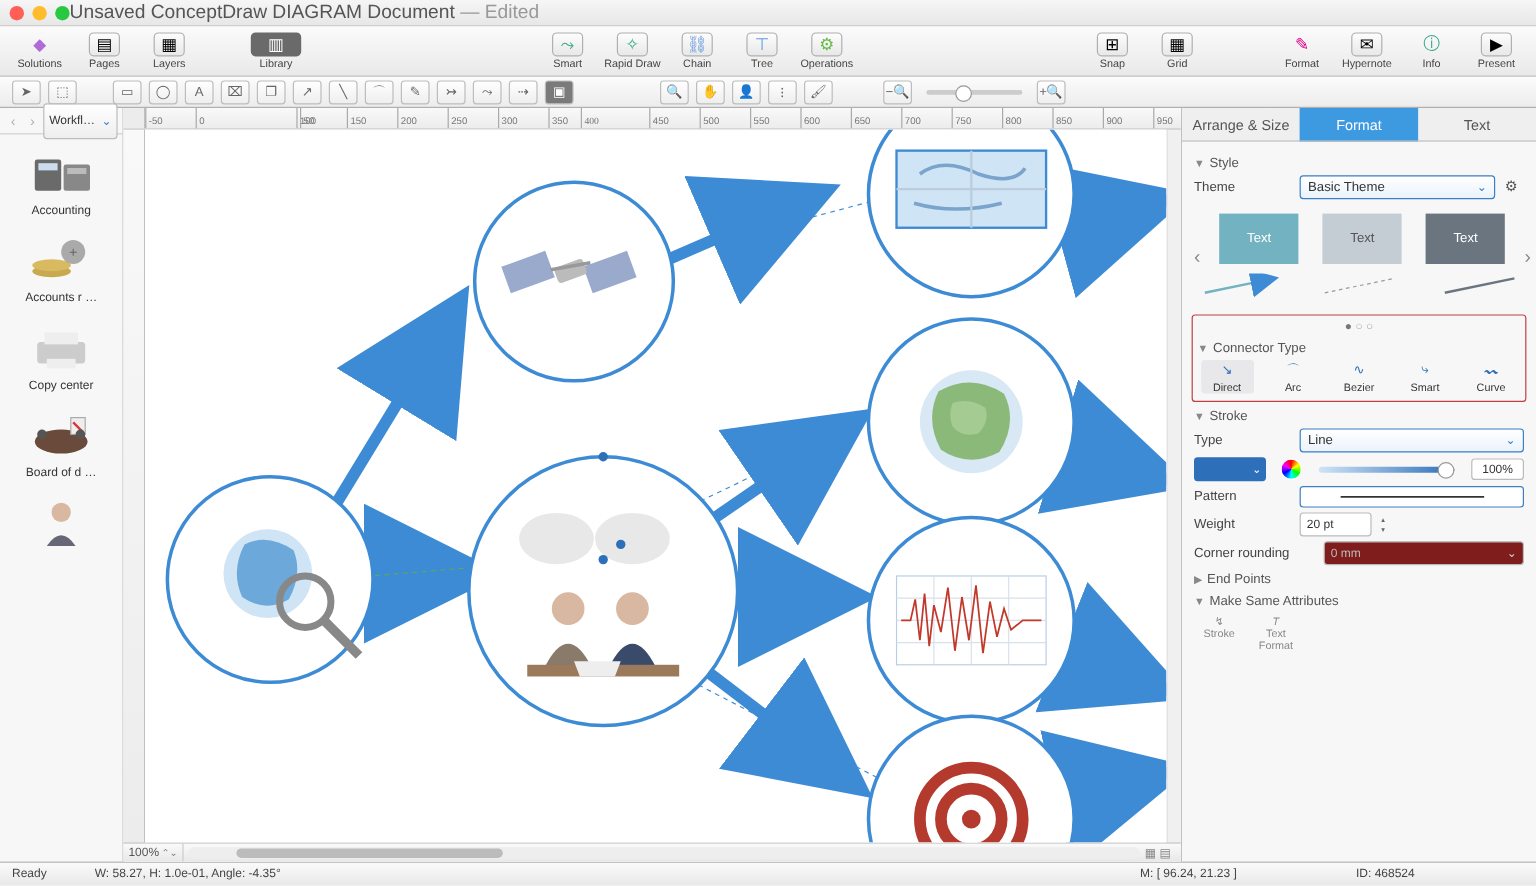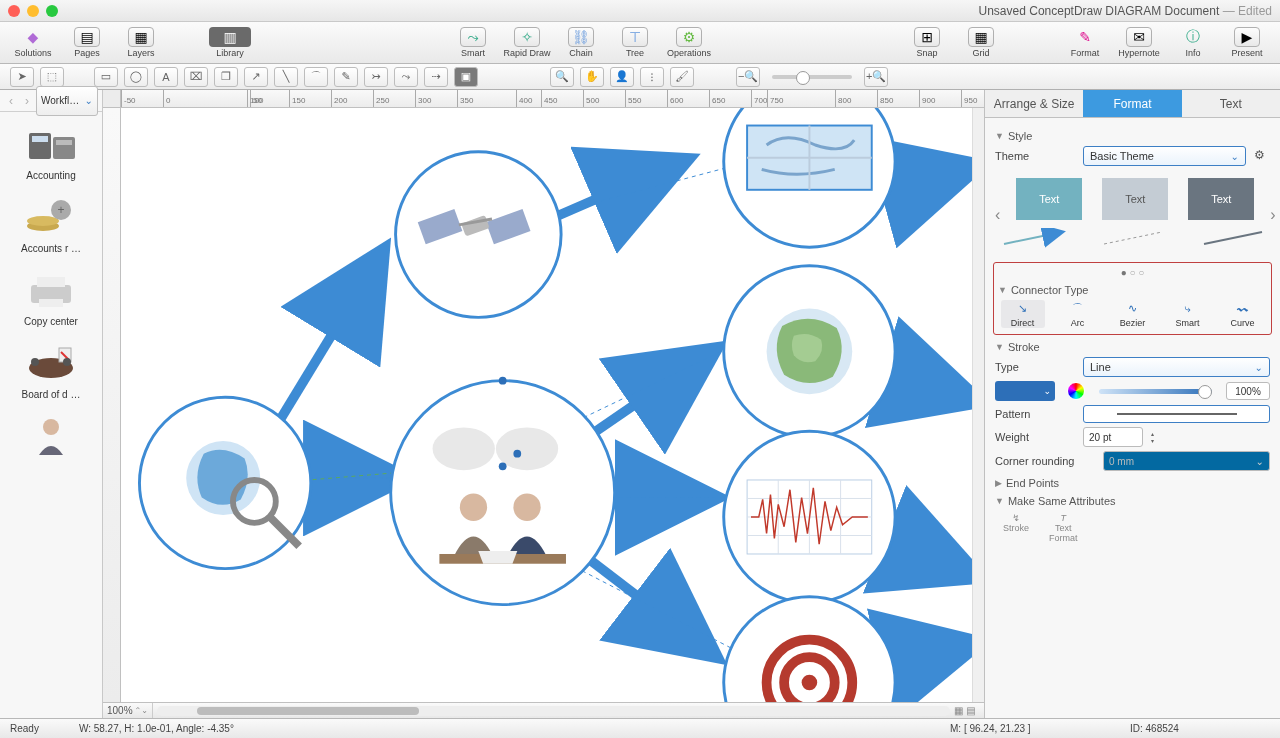--- a/index.html
+++ b/index.html
@@ -3,21 +3,21 @@
 <meta charset="utf-8">
 <style>
 * { margin: 0; padding: 0; box-sizing: border-box; font-family: -apple-system, "Helvetica Neue", Arial, sans-serif; }
 body { width: 1280px; height: 738px; background: #ececec; display: flex; flex-direction: column; overflow: hidden; }
 
 
 .titlebar { height: 22px; background: linear-gradient(#f6f6f6,#e7e7e7); display: flex; align-items: center; padding: 0 8px; border-bottom: 1px solid #c9c9c9; }
 .traffic { display: flex; gap: 7px; }
 .dot { width: 12px; height: 12px; border-radius: 50%; }
 .dot.r { background:#ff5f57; } .dot.y { background:#ffbd2e; } .dot.g { background:#28c940; }
-.title { flex:1; text-align:right; font-size:12px; color:#555; }
+.title { flex:1; text-align:left; font-size:16px; color:#555; }
 .title .ed { color:#999; }
 
 
 .toolbar { height: 42px; background: linear-gradient(#fbfbfb,#e9e9e9); border-bottom:1px solid #b8b8b8; display:flex; align-items:center; padding: 0 8px; gap: 2px;}
 .tbgroup { display:flex; gap:4px; }
 .tbitem { display:flex; flex-direction:column; align-items:center; justify-content:center; width:50px; cursor:pointer; }
 .tbitem.lib { width:60px; }
 .tbicon { width:26px; height:20px; border-radius:4px; display:flex; align-items:center; justify-content:center; font-size:14px;}
 .tbicon.bordered { border:1px solid #b0b0b0; background:linear-gradient(#fdfdfd,#e8e8e8); }
 .tbicon.dark { background:#6a6a6a; color:#fff; }
@@ -91,21 +91,21 @@
 .connicon { width:24px; height:16px; display:flex; align-items:center; justify-content:center; color:#2d6fb8;}
 .connlbl { font-size:9px; color:#333;}
 
 .colorbtn { width:60px; height:20px; background:#2d6fb8; border-radius:3px; display:flex; align-items:center; justify-content:flex-end; padding-right:4px; color:#fff; font-size:9px; cursor:pointer;}
 .colorwheel { width:18px; height:18px; border-radius:50%; background: conic-gradient(red,yellow,lime,cyan,blue,magenta,red); border:1px solid #fff; margin-left:4px; cursor:pointer;}
 .slider { flex:1; height:5px; background:linear-gradient(90deg,#cfe3f7,#2d6fb8); border-radius:3px; position:relative; margin:0 6px;}
 .slider::after{content:'';position:absolute;right:0;top:-4px;width:12px;height:12px;border-radius:50%;background:#fff;border:1px solid #999;}
 .pctfld { width:44px; height:18px; border:1px solid #bbb; border-radius:3px; background:#fff; font-size:10px; display:flex; align-items:center; justify-content:center;}
 .patternbox{flex:1;height:18px;border:1px solid #3d7fc5;border-radius:3px;background:#fff;display:flex;align-items:center;justify-content:center;}
 .inputfld { width:60px; height:20px; border:1px solid #bbb; border-radius:3px; background:#fff; font-size:10px; padding:0 5px; display:flex; align-items:center;}
-.inputfld.dis { color:#bbb; background:#0369a1;align-items:center;}
+.inputfld.dis { color:#bbb; background:#7f1d1d;align-items:center;}
 .stepper { width:12px; display:flex; flex-direction:column; font-size:6px; color:#666;}
 
 .same-attrs { display:flex; gap:20px; margin-top:6px; padding-left:8px;}
 .sameitem { display:flex; flex-direction:column; align-items:center; font-size:9px; color:#888; cursor:pointer;}
 
 
 .statusbar { height:20px; background:linear-gradient(#fafafa,#e8e8e8); border-top:1px solid #b8b8b8; display:flex; align-items:center; font-size:10px; color:#444; padding:0 10px; gap:40px;}
 .statusbar .cell { min-width:140px;}
 </style>
 </head>
@@ -298,28 +298,28 @@
       <div style="width:18px;border-right:1px solid #c0c0c0;background:#ececec"></div>
     <div class="tick" style="left: 18px;">-50</div>
         <div class="tick" style="left: 60px;">0</div>
         <div class="tick" style="left: 102px; margin-left: 45px;">50</div>
         <div class="tick" style="left: 144px;">100</div>
         <div class="tick" style="left: 186px;">150</div>
         <div class="tick" style="left: 228px;">200</div>
         <div class="tick" style="left: 270px;">250</div>
         <div class="tick" style="left: 312px;">300</div>
         <div class="tick" style="left: 354px;">350</div>
-        <div class="tick" style="left: 413px;">400</div>
+        <div class="tick" style="left: 381px; font-family: Liberation Serif, serif;">400</div>
         <div class="tick" style="left: 438px;">450</div>
         <div class="tick" style="left: 480px;">500</div>
         <div class="tick" style="left: 522px;">550</div>
         <div class="tick" style="left: 564px;">600</div>
         <div class="tick" style="left: 606px;">650</div>
         <div class="tick" style="left: 648px;">700</div>
-        <div class="tick" style="left: 664px;">750</div>
+        <div class="tick" style="left: 690px;">750</div>
         <div class="tick" style="left: 732px;">800</div>
         <div class="tick" style="left: 774px;">850</div>
         <div class="tick" style="left: 816px;">900</div>
         <div class="tick" style="left: 858px;">950</div>
       </div>
     <div class="canvasrow">
       <div class="ruler-v"></div>
       <div class="canvas">
         <svg viewBox="0 0 860 610">
           <defs>

